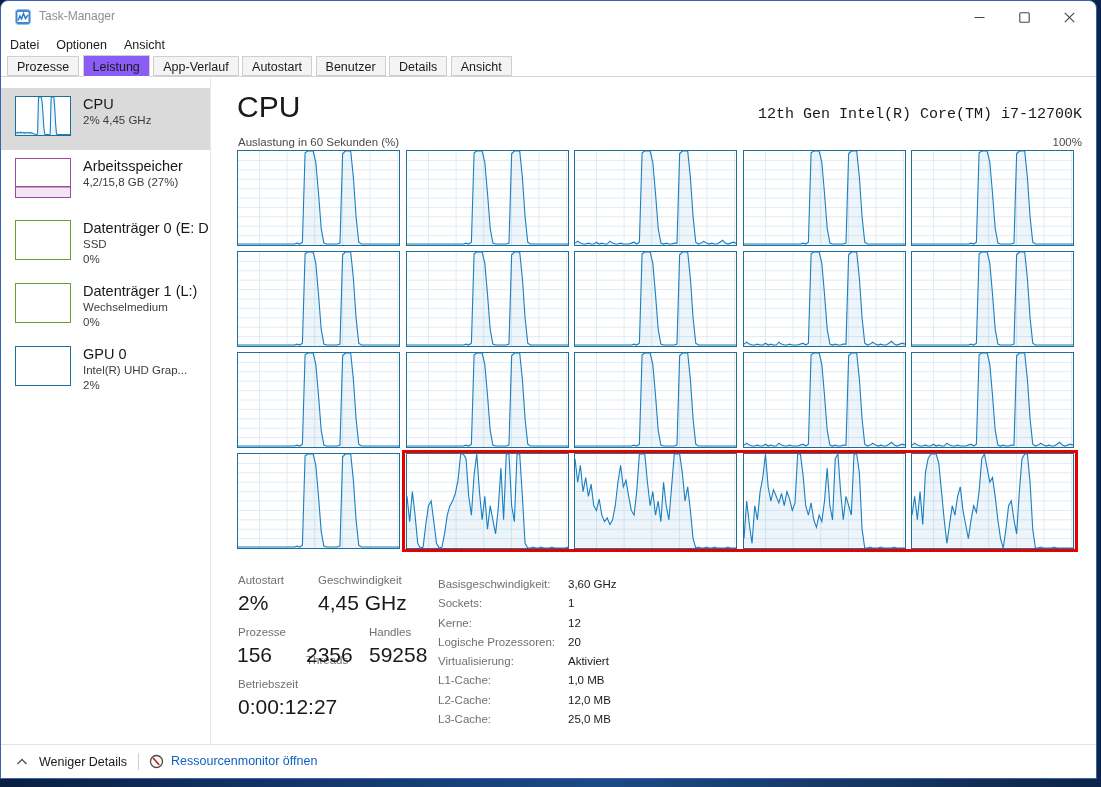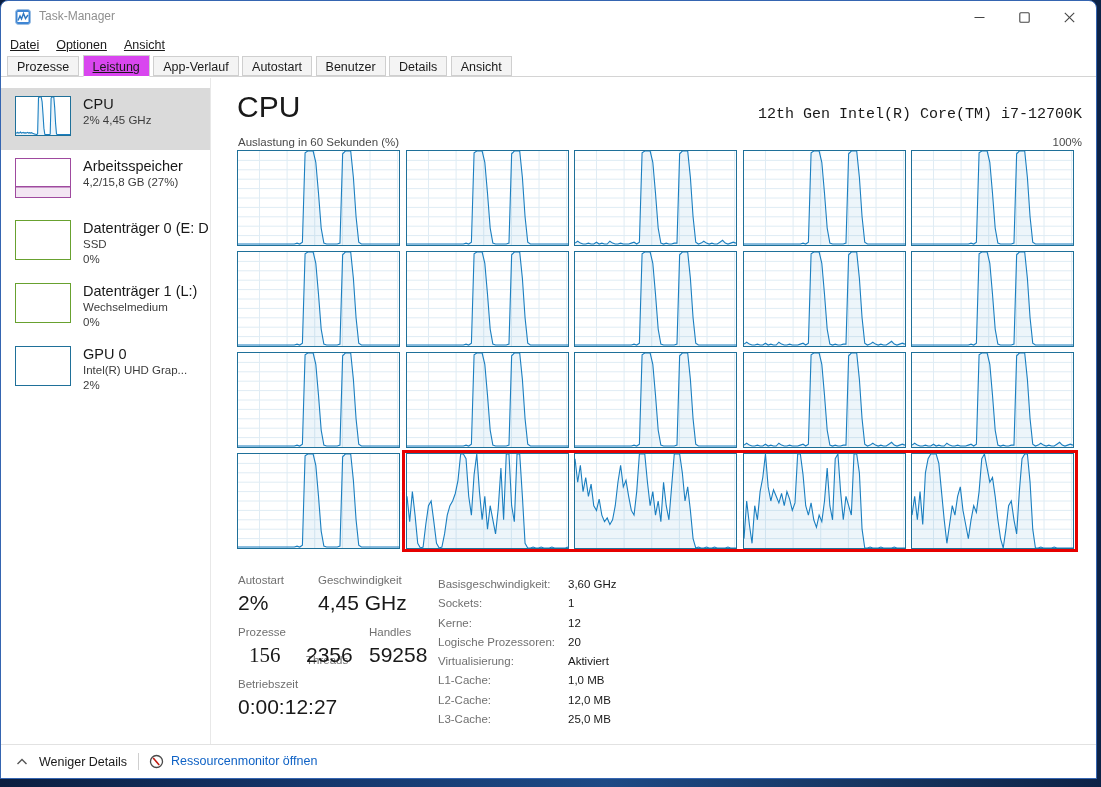--- a/index.html
+++ b/index.html
@@ -15,27 +15,27 @@
     background:#fff; border:1px solid var(--accent_border,#3565b1);
     border-radius:8px 8px 0 0; overflow:hidden;
   }
   
   .titlebar { position:absolute; left:0; top:0; right:0; height:32px; }
   .app-icon { position:absolute; left:14px; top:8px; width:16px; height:16px; }
   .win-title { position:absolute; left:38px; top:0; line-height:31px; font-size:12px; color:#8f8f8f; }
   .win-controls { position:absolute; right:4px; top:0; height:32px; display:flex; }
   .wc { width:45px; height:32px; display:flex; align-items:center; justify-content:center; }
   
-  .menubar { position:absolute; left:0; top:32px; height:23px; display:flex; align-items:center; padding-left:9px; font-size:12.5px; color:#1b1b1b;text-decoration:underline; }
+  .menubar { position:absolute; left:0; top:32px; height:23px; display:flex; align-items:center; padding-left:9px; font-size:12.5px; color:#1b1b1b; }
   .menubar span { margin-right:17px; }
   
   .tabbar { position:absolute; left:0; top:55px; right:0; height:21px; border-bottom:1px solid #d4d4d4; padding-left:6px; }
   .tab { display:inline-block; vertical-align:bottom; font-size:12.5px; color:#1a1a1a;
          border:1px solid #cfcfcf; background:#f4f4f4; padding:3px 9px 3px; height:20px; margin-right:-1px; position:relative; }
-  .tab.active { background:#d946ef; height:22px; margin-top:-2px; padding-top:4px; border-bottom:1px solid #fff; z-index:2; top:1px;text-decoration:underline; }
+  .tab.active { background:#8b5cf6; height:22px; margin-top:-2px; padding-top:4px; border-bottom:1px solid #fff; z-index:2; top:1px; }
   
   .sidebar { position:absolute; left:0; top:77px; width:210px; bottom:34px; border-right:1px solid #e8e8e8; background:#fff; padding-top:10px; overflow:hidden; }
   .main { position:absolute; left:210px; top:77px; right:0; bottom:34px; background:#fff; }
   
   .side-item { display:flex; align-items:flex-start; padding:8px 0 8px 14px; min-height:62px; cursor:default; }
   .side-item.selected { background:var(--selected_bg,#dadada); }
   .thumb { width:56px; height:40px; background:#fff; flex:none; margin-right:12px; border:1px solid #888; }
   .thumb svg { display:block; width:100%; height:100%; }
   .thumb.t-cpu, .thumb.t-gpu { border-color:var(--graph_border,#1f7099); }
   .thumb.t-memory { border-color:var(--memory_color,#9f4a9f); }
@@ -54,21 +54,21 @@
                column-gap:5.5px; row-gap:5px; }
   .core-cell { border:1px solid var(--graph_border,#1f7099); background:#fff; }
   .core-cell svg { display:block; width:100%; height:100%; }
   .highlight-box { position:absolute; left:165px; top:300px; width:676px; height:102px;
                    border:3px solid var(--highlight_red,#e60000); pointer-events:none; }
   
   .stat-label { position:absolute; font-size:11.5px; color:#707070; }
   .stat-value { position:absolute; font-size:21px; font-weight:300; color:#191919; }
   .pos-ausl-l { left:27px;  top:496px; }  .pos-ausl-v { left:27px;  top:513px; }
   .pos-gesc-l { left:107px; top:496px; }  .pos-gesc-v { left:107px; top:513px; }
-  .pos-proz-l { left:27px;  top:548px; }  .pos-proz-v { left:38px;  top:565px;font-family:Liberation Serif, serif; }
+  .pos-proz-l { left:27px;  top:548px; }  .pos-proz-v { left:26px;  top:565px; }
   .pos-thre-l { left:95px;  top:576px; }  .pos-thre-v { left:95px;  top:565px; }
   .pos-hand-l { left:158px; top:548px; }  .pos-hand-v { left:158px; top:565px; }
   .pos-betr-l { left:27px;  top:600px; }  .pos-betr-v { left:27px;  top:617px; }
   .details { position:absolute; left:227px; top:497px; font-size:11.5px; line-height:19.3px; color:#707070; }
   .detail-row { display:flex; }
   .detail-label { width:130px; }
   .detail-value { color:#191919; }
   
   .footer { position:absolute; left:0; right:0; bottom:0; height:34px; border-top:1px solid #e2e2e2;
             display:flex; align-items:center; padding-left:15px; background:#fff; font-size:12.5px; }

